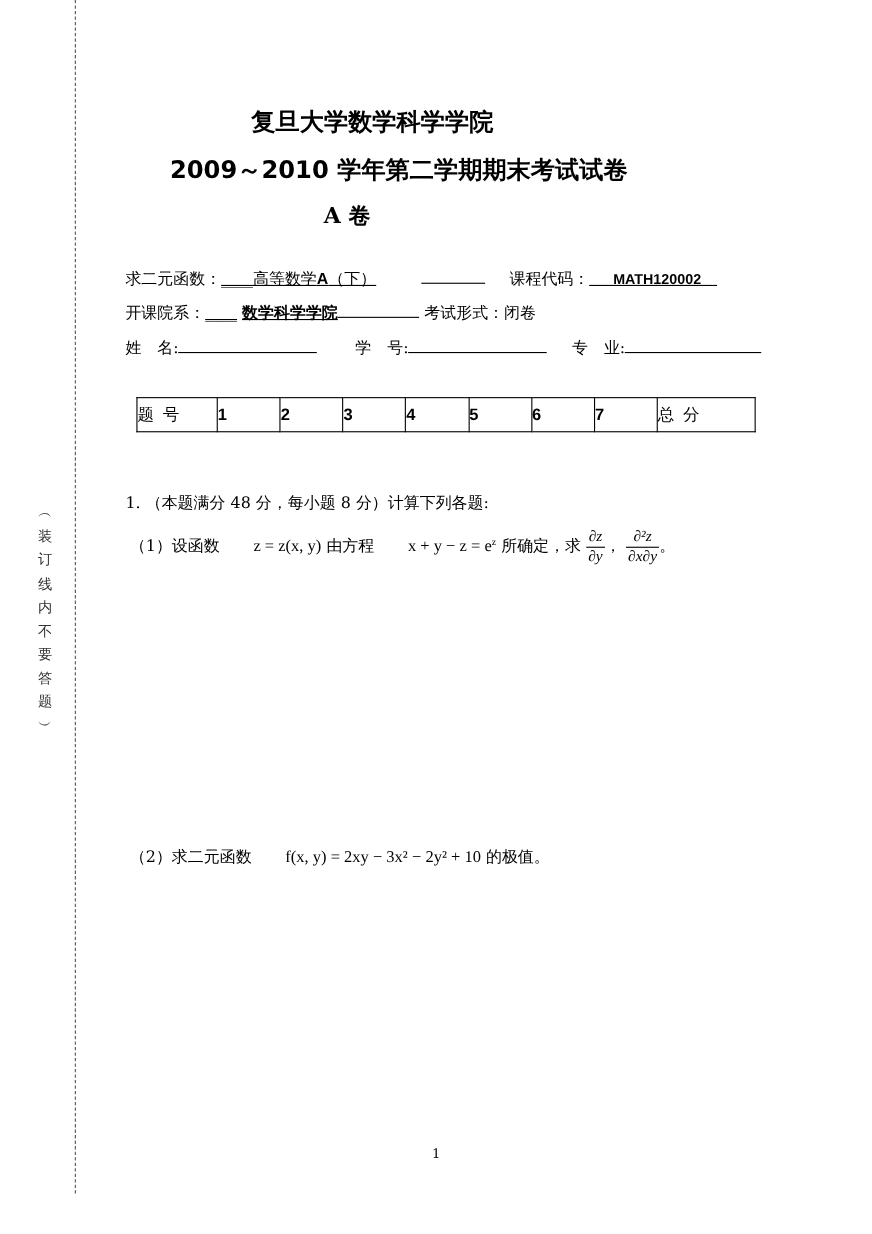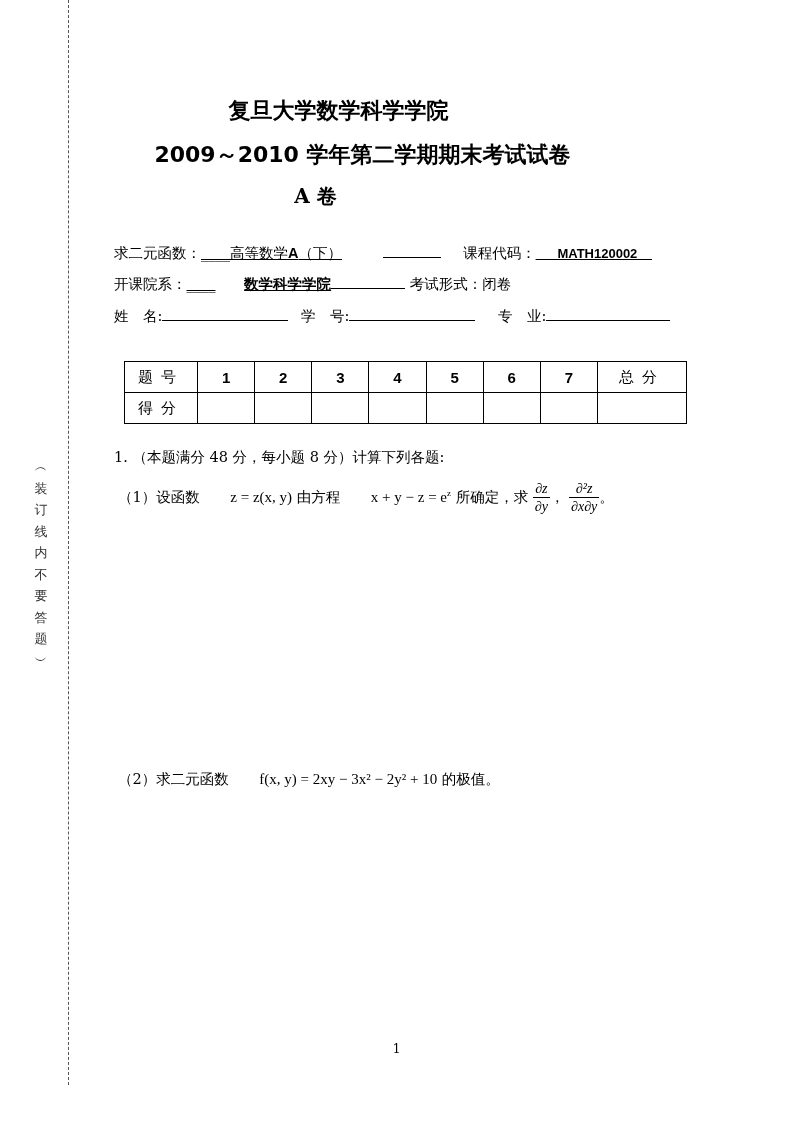--- a/index.html
+++ b/index.html
@@ -10,21 +10,21 @@
                   text-align:center; color:#333; font-family:"DejaVu Sans", sans-serif; }
   .binding-note span { display:block; }
   .title1 { position:absolute; left:0; width:677px; top:96px; text-align:center; font-size:22px; font-weight:bold; font-family:"DejaVu Sans", sans-serif; }
   .title2 { position:absolute; left:0; width:725px; top:140px; text-align:center; font-size:22px; font-weight:bold; font-family:"DejaVu Sans", sans-serif; }
   .title3 { position:absolute; left:0; width:631px; top:183px; text-align:center; font-size:20px; font-weight:bold; }
   .info-row { position:absolute; left:114px; font-size:14.5px; white-space:nowrap; }
   .u { text-decoration:underline; }
   .blank { display:inline-block; border-bottom:1px solid #000; height:14px; vertical-align:baseline; }
   .bold-sans { font-family:"Liberation Sans", sans-serif; font-weight:bold; }
   table.score { position:absolute; left:124px; top:361px; border-collapse:collapse; width:563px; font-size:15px; }
-  table.score td { border:1.2px solid #000; height:30px; text-align:center; padding:0; }
+  table.score td { border:1.2px solid #000; height:30px; padding:0; }
   table.score td.lbl { width:72px; letter-spacing:8px; }
   table.score td.num { font-family:"Liberation Sans", sans-serif; font-weight:bold; font-size:15px; }
   .q { position:absolute; font-size:14.5px; white-space:nowrap; }
   .math { font-family:"Liberation Serif", serif; font-size:15px;margin-left:26px; }
   .frac { display:inline-block; vertical-align:middle; text-align:center; font-family:"Liberation Serif", serif; font-style:italic; font-size:14px; line-height:17px; }
   .frac .top { display:block; border-bottom:1px solid #000; padding:0 2px; }
   .frac .bot { display:block; padding:0 2px; }
   sup { font-size:9px; }
   .page-no { position:absolute; left:0; width:793px; top:1042px; text-align:center; font-size:12px; }
 </style>
@@ -50,53 +50,42 @@
 <div class="title3">A 卷</div>
 
 <div class="info-row" style="top:243px;">
   <span>求二元函数：</span><span class="u"><span>____高等数学</span><span class="bold-sans">A</span><span>（下）</span></span>
   <span class="blank" style="width:58px; margin-left:36px;"></span>
   <span style="margin-left:18px;">课程代码：</span><span class="u bold-sans" style="font-size:13px;">___MATH120002__</span>
 </div>
 
 <div class="info-row" style="top:274px;">
   <span>开课院系：</span><span class="u">____</span>
-  <span class="u" style="font-weight:bold; margin-left:24px;">数学科学学院</span><span class="blank" style="width:74px;"></span>
+  <span class="u" style="font-weight:bold; margin-left:0;">数学科学学院</span><span class="blank" style="width:74px;"></span>
   <span style="">考试形式：</span><span>闭卷</span>
 </div>
 
 <div class="info-row" style="top:306px;">
   <span>姓　名:</span><span class="blank" style="width:126px;"></span>
-  <span style="margin-left:8px;">学　号:</span><span class="blank" style="width:126px;"></span>
+  <span style="margin-left:30px;">学　号:</span><span class="blank" style="width:126px;"></span>
   <span style="margin-left:18px;">专　业:</span><span class="blank" style="width:124px;"></span>
 </div>
 
 <table class="score">
   <tbody>
       <tr>
     <td class="lbl">题号</td>
     <td class="num">1</td>
     <td class="num">2</td>
     <td class="num">3</td>
     <td class="num">4</td>
     <td class="num">5</td>
     <td class="num">6</td>
     <td class="num">7</td>
     <td style="width:88px; letter-spacing:8px;">总分</td>
-  </tr>
-  <tr>
-    <td class="lbl">得分</td>
-    <td></td>
-    <td></td>
-    <td></td>
-    <td></td>
-    <td></td>
-    <td></td>
-    <td></td>
-    <td></td>
   </tr>
 </tbody>
   </table>
 
 <div class="q" style="left:114px; top:448px;">1. （本题满分 48 分，每小题 8 分）计算下列各题:</div>
 
 <div class="q" style="left:118px; top:480px;">
   <span>（1）设函数</span>
   <span class="math">z = z(x, y)</span>
   <span>由方程</span>

